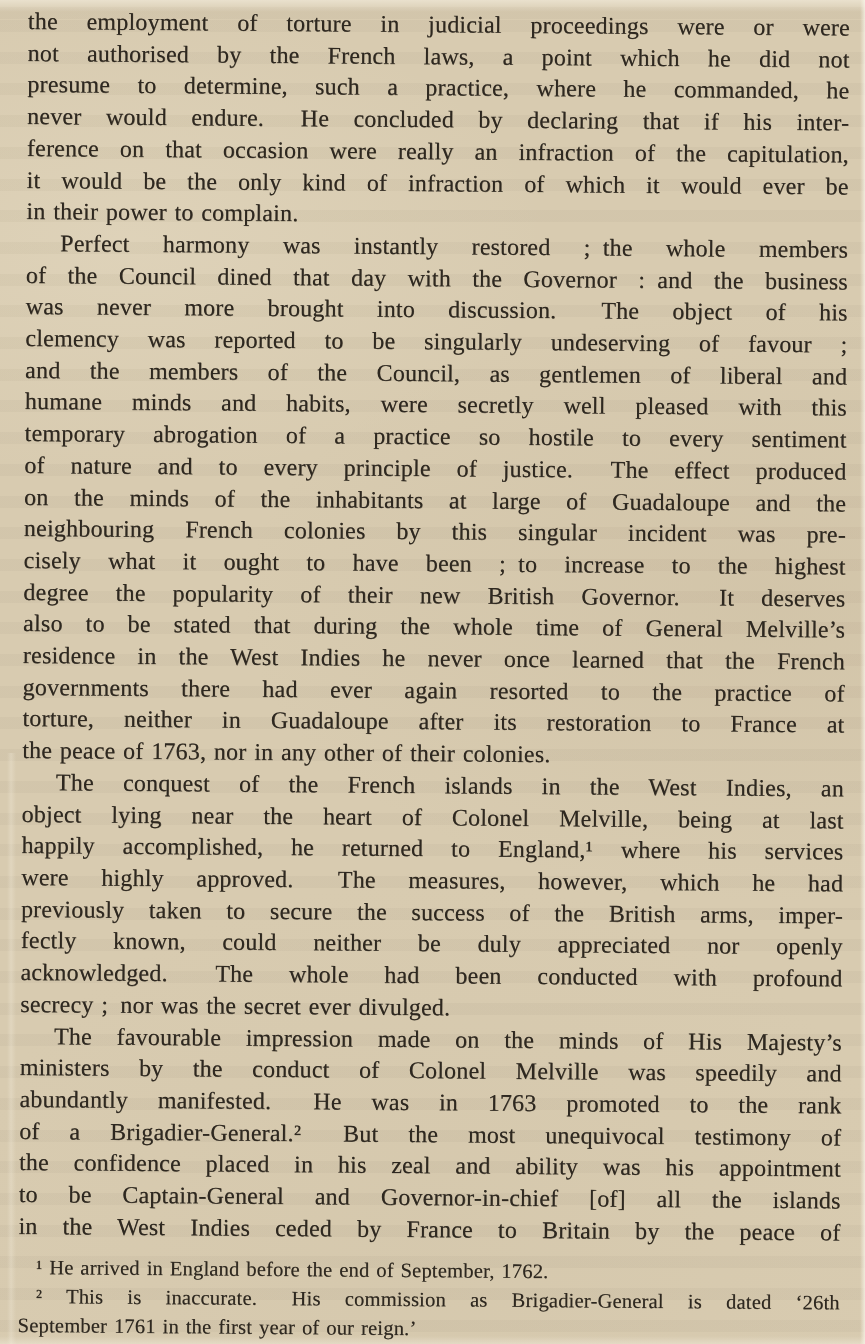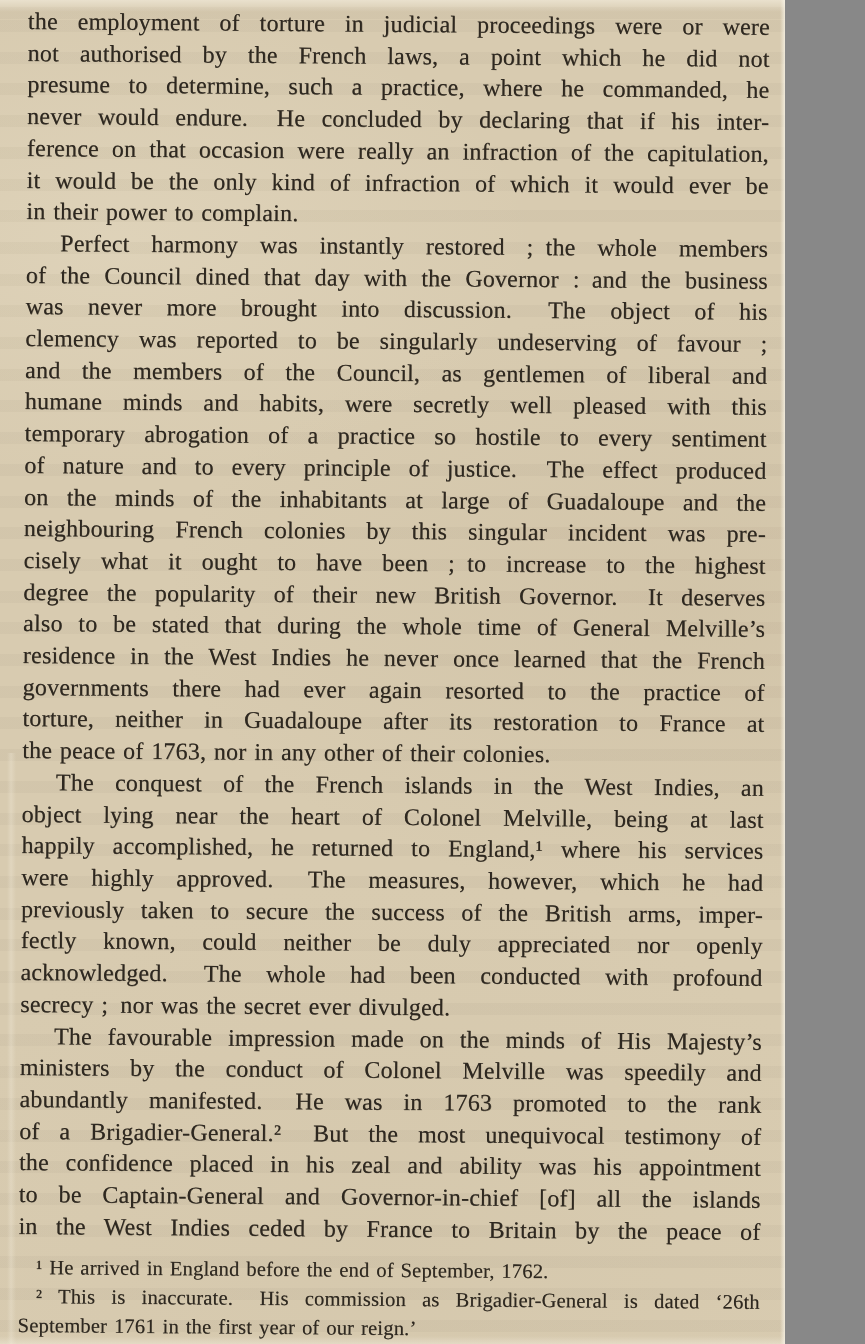--- a/index.html
+++ b/index.html
@@ -2,21 +2,21 @@
 <html><head>
 <meta charset="utf-8">
 <style>
   html, body {
     margin: 0;
     padding: 0;
     background: #888;
   }
   .page {
     position: relative;
-    width: 785px;
+    width: 865px;
     height: 1344px;
     overflow: hidden;
     background:
       radial-gradient(900px 500px at 90% 45%, rgba(186,170,140,0.20), transparent 60%),
       radial-gradient(700px 400px at 15% 18%, rgba(238,229,208,0.28), transparent 60%),
       radial-gradient(800px 600px at 50% 92%, rgba(201,187,159,0.16), transparent 60%),
       var(--paper, #d8cbb0);
     font-family: "Liberation Serif", "DejaVu Serif", serif;
     color: var(--ink, #2e2820);
   }

